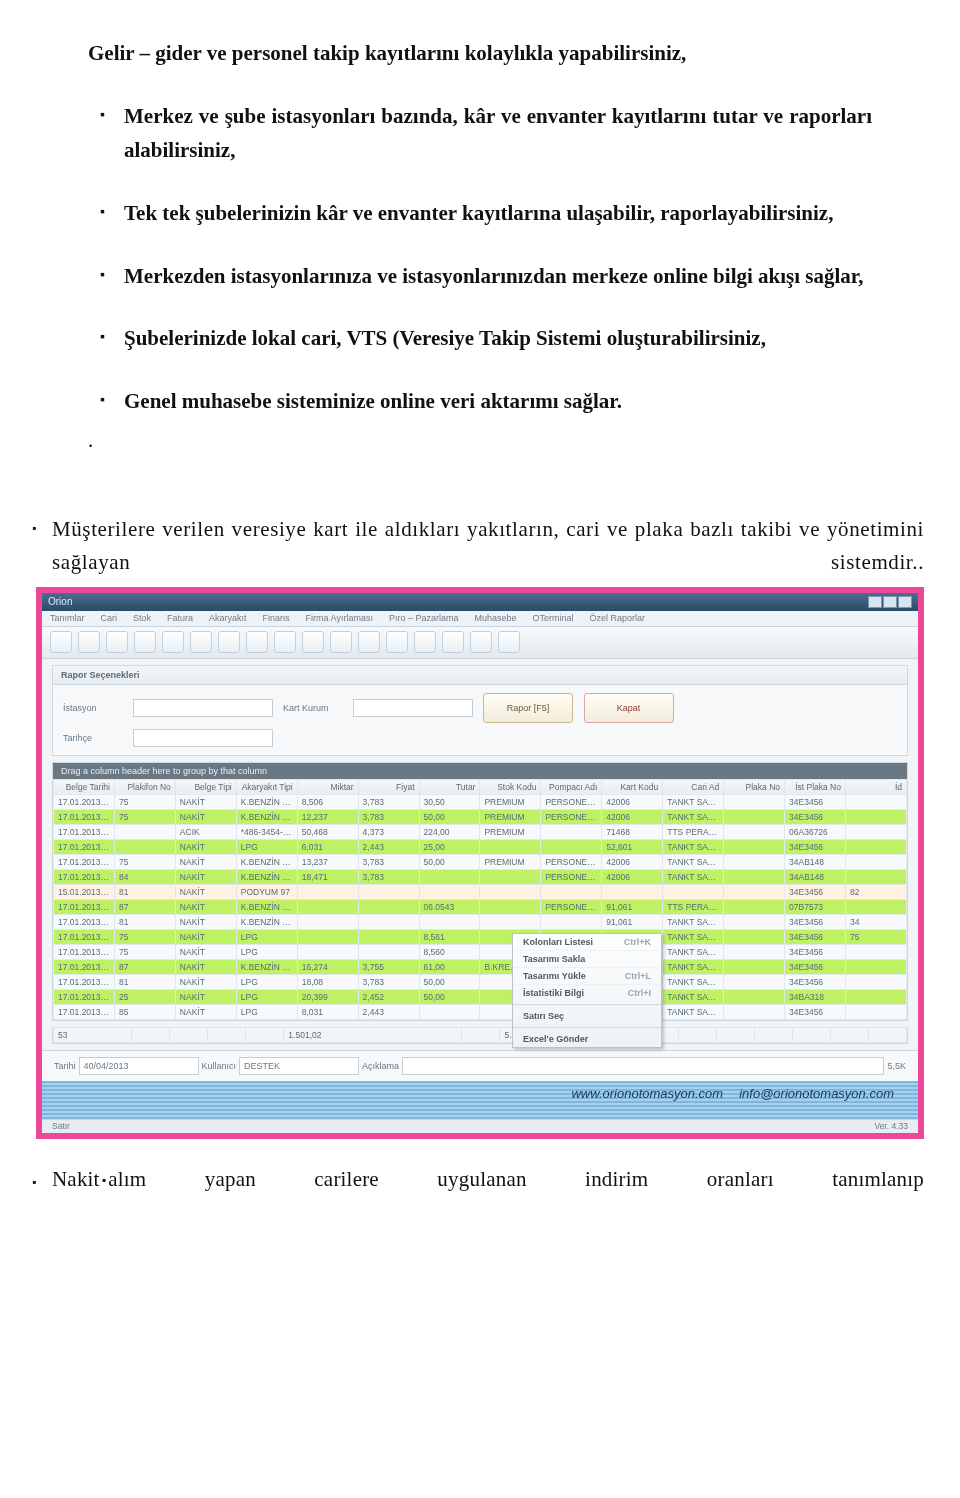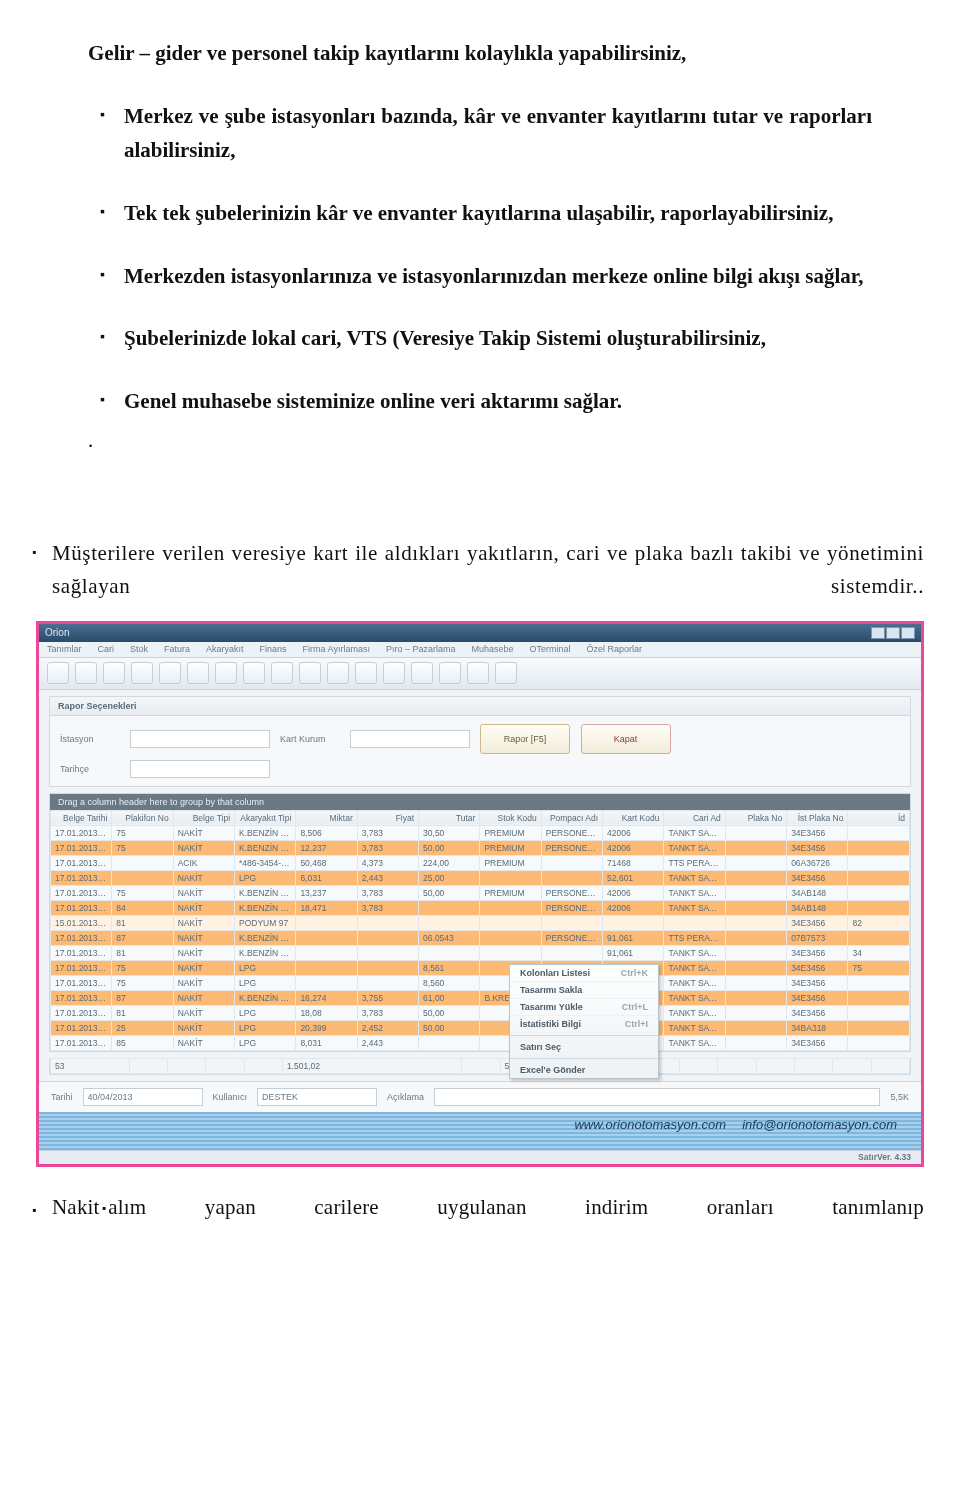--- a/index.html
+++ b/index.html
@@ -46,40 +46,39 @@
   .secondary-wrap { padding: 0 36px 0 36px; }
   .secondary {
     position: relative;
     font-size: 21px;
     line-height: 1.55;
     text-align: justify;
     text-align-last: justify;
     padding-left: 16px;
     letter-spacing: 0.6px;
     margin-bottom: 8px;
-    margin-top: 24px;
   }
   .secondary::before {
     content: "▪";
     position: absolute;
     left: -4px;
     top: 0;
     font-size: 12px;
     line-height: 30px;
   }
 
   
   .app {
     width: 888px;
-    margin: 18px 36px 0 36px;
+    margin: 8px 36px 0 36px;
     font-family: Arial, Helvetica, sans-serif;
     font-size: 10px;
     color: #555;
     background: #f1f4f6;
-    border: 3px solid #ec4899;
+    border: 6px solid #ec4899;
     position: relative;
   }
   .titlebar {
     height: 18px;
     background: linear-gradient(#4a6f92, #2a4a68);
     display: flex;
     align-items: center;
     padding: 0 6px;
     color: #dbe8f3;
     font-size: 10px;
@@ -136,21 +135,21 @@
   .bigbtn.red { border-color: #d4a8a8; color: #8a3b3b; }
   .tabs { display: flex; gap: 8px; padding: 6px 10px 0 10px; }
   .tab {
     padding: 4px 12px; font-size: 9px; border: 1px solid #cfd9e1;
     border-bottom: none; background: linear-gradient(#fff,#ecf1f5);
     border-radius: 3px 3px 0 0; color: #5a6b78;
   }
   .grid {
     margin: 0 10px 6px 10px;
     border: 1px solid #cfd9e1;
-    background: #fdba74;
+    background: #bef264;
   }
   .grouprow {
     background: #6a7884; color: #e7edf2; font-size: 9px;
     padding: 3px 8px;
   }
   table.data { width: 100%; border-collapse: collapse; table-layout: fixed; }
   table.data th, table.data td {
     border: 1px solid #e2e7eb;
     padding: 2px 4px;
     font-size: 8.5px;
@@ -174,38 +173,38 @@
   .ctxmenu div { padding: 3px 10px; border-bottom: 1px solid #eef2f5; display:flex; justify-content:space-between;font-weight:bold; }
   .ctxmenu div:last-child{border:none;}
   .ctxmenu .sep { border-top: 1px solid #d2dae1; margin: 2px 0; padding:0; height:0; }
   .totals {
     margin: 0 10px; border: 1px solid #cfd9e1; border-top: none;
     background: #f2f5f7;
   }
   .totals table { width:100%; border-collapse: collapse; }
   .totals td { border:1px solid #e2e7eb; padding:2px 4px; font-size:8.5px; color:#5a6b78; }
   .footerform {
-    display:flex; align-items:center; gap:10px;
+    display:flex; align-items:center; gap:3px;
     padding: 6px 12px; font-size:9px; color:#6a7a87;
     border-top:1px solid #cfd9e1; background:#f6f8fa;
     margin-top: 6px;
   }
   .footerform .finput{ width:120px; }
   .stripeband {
     height: 26px;
     background: repeating-linear-gradient(0deg,#7db7e0 0 2px,#a9d1ec 2px 4px);
     display:flex; align-items:center; justify-content:flex-end;
     padding:0 24px; gap:16px; color:#1a3a55; font-size:13px;
     font-style: italic;
   }
   .stripeband2 { height: 12px; background: repeating-linear-gradient(0deg,#7db7e0 0 2px,#a9d1ec 2px 4px); }
   .statusbar {
     height: 14px; background:#e6ecf1; border-top:1px solid #c6d4df;
     display:flex; align-items:center; font-size:8.5px; color:#6a7a87;
-    padding:0 10px; justify-content: flex-end; font-weight: bold;
+    padding:0 10px; justify-content: space-between;
   }
 
   .bottomline-wrap { padding: 28px 36px 10px 36px; }
   .bottomline {
     position: relative;
     font-size: 21px;
     text-align: justify;
     text-align-last: justify;
     padding-left: 16px;
     letter-spacing: 0.2px;

